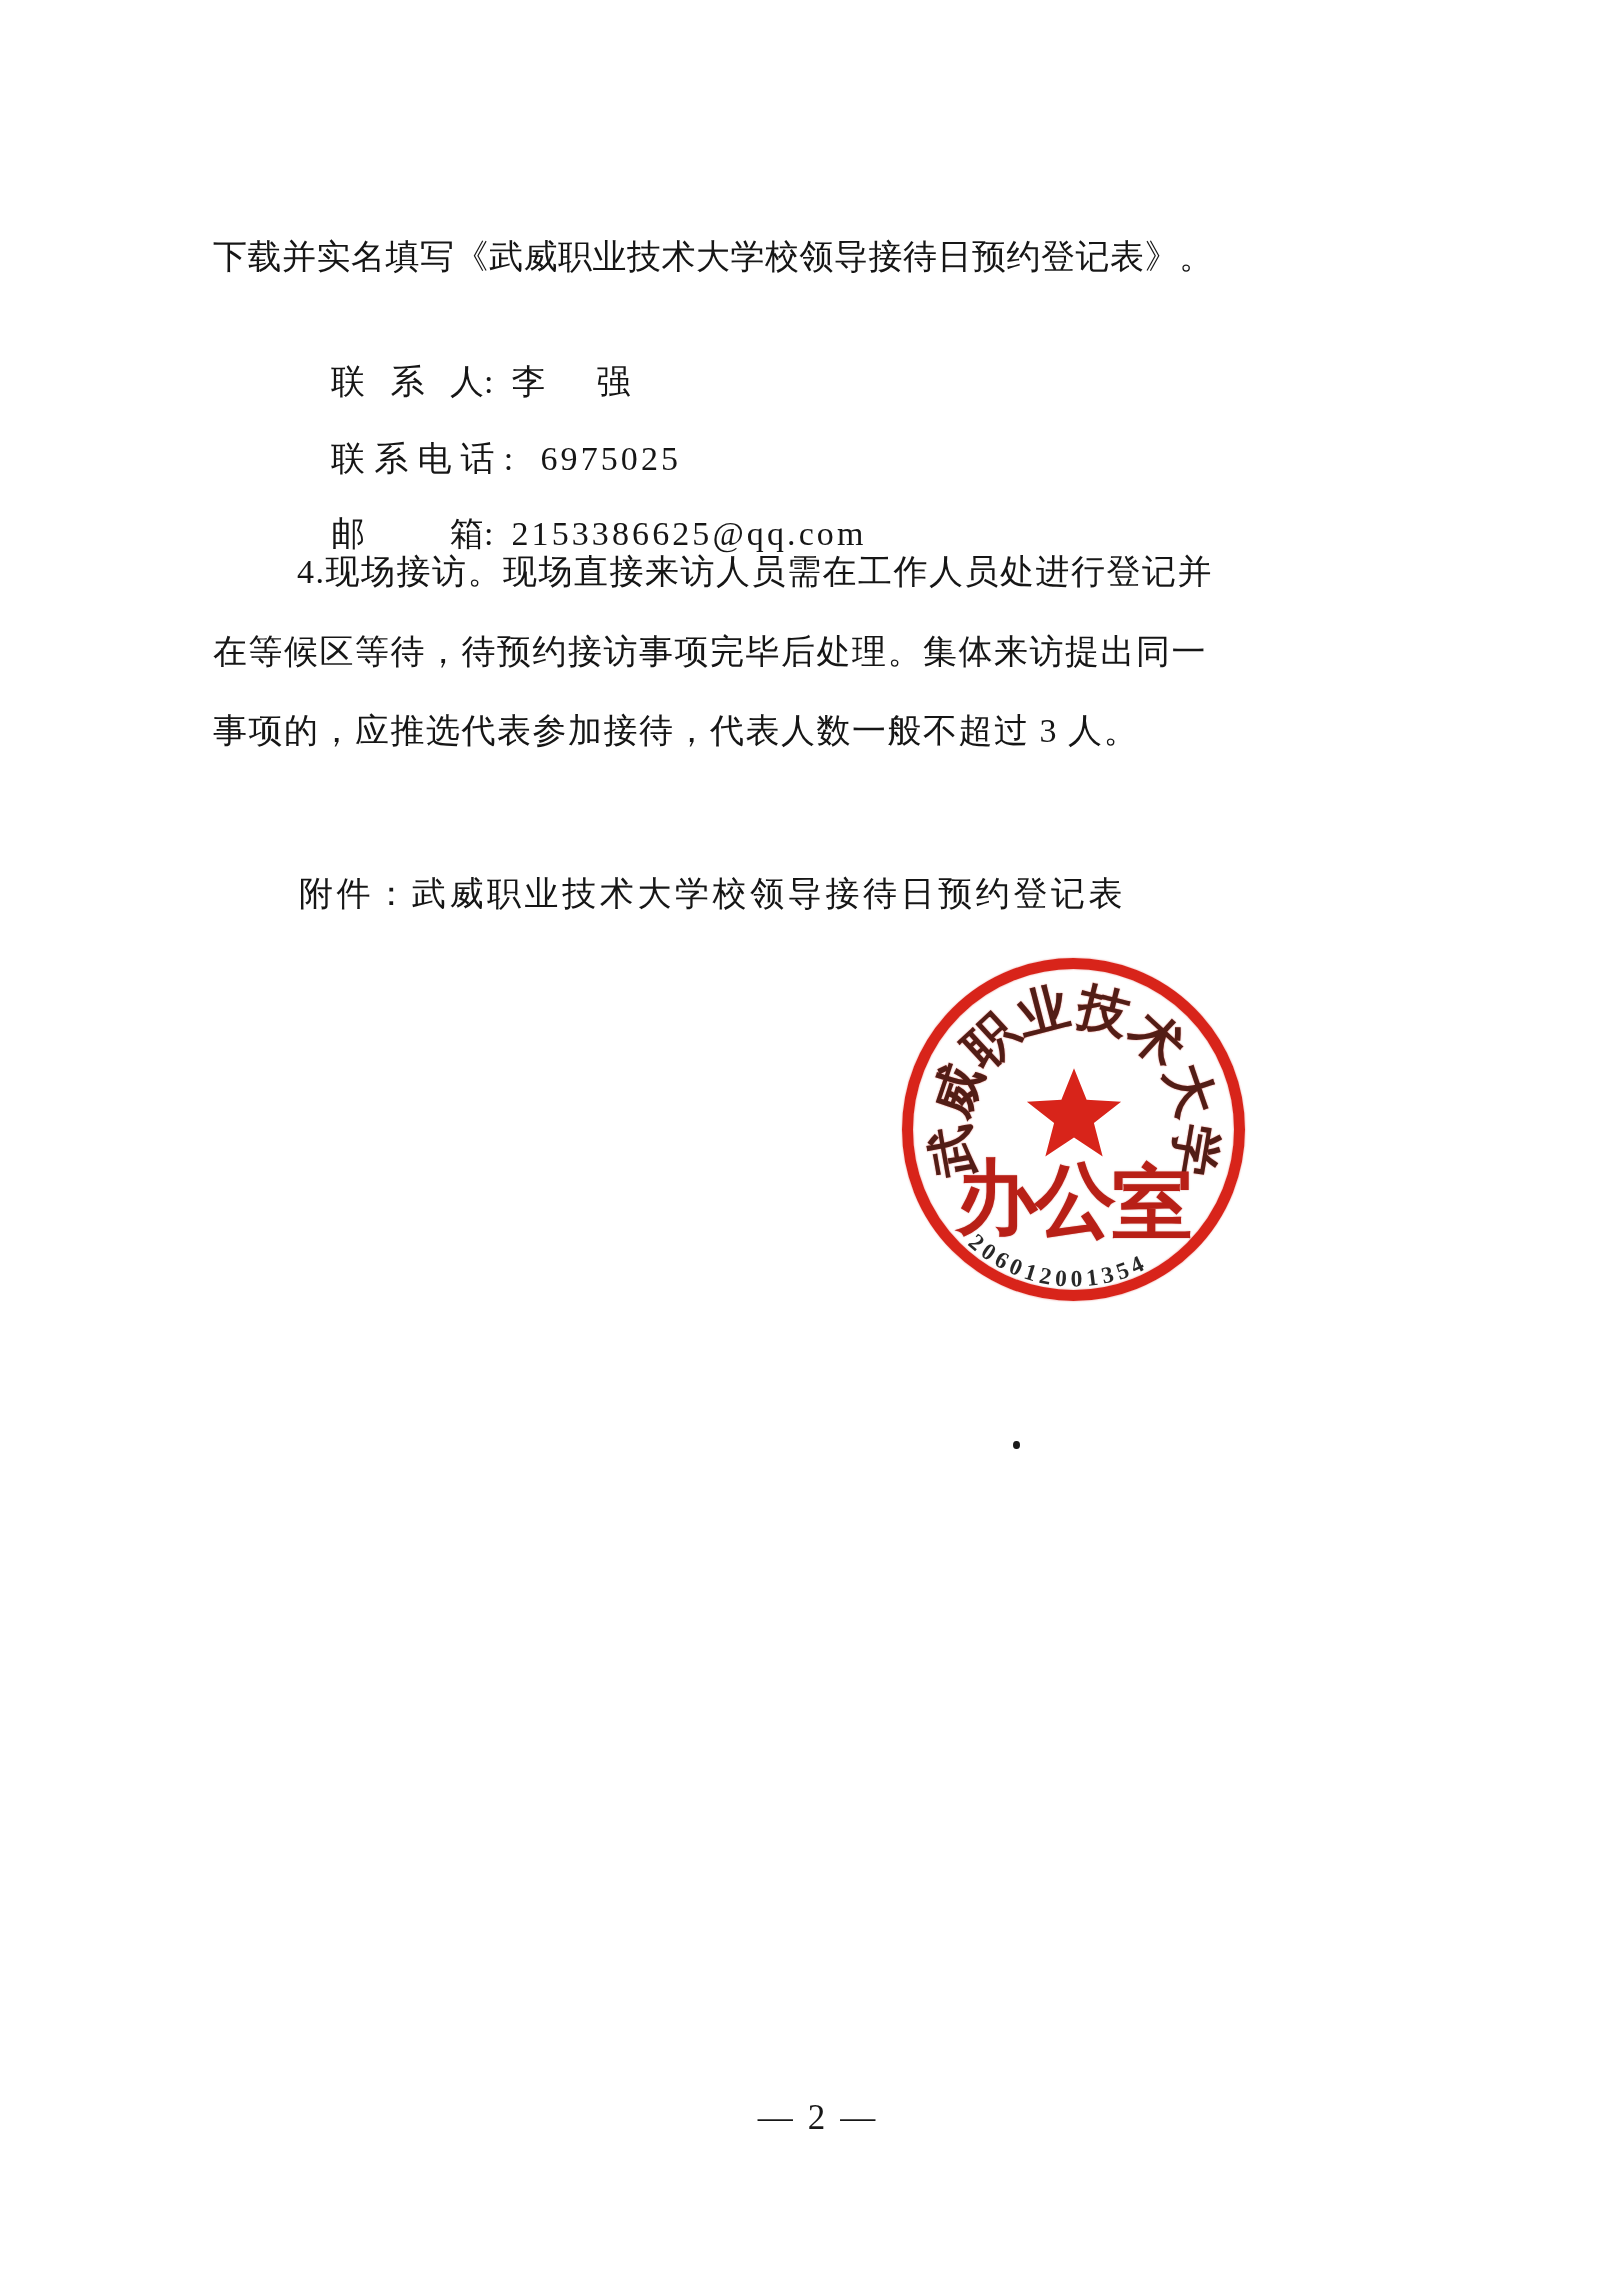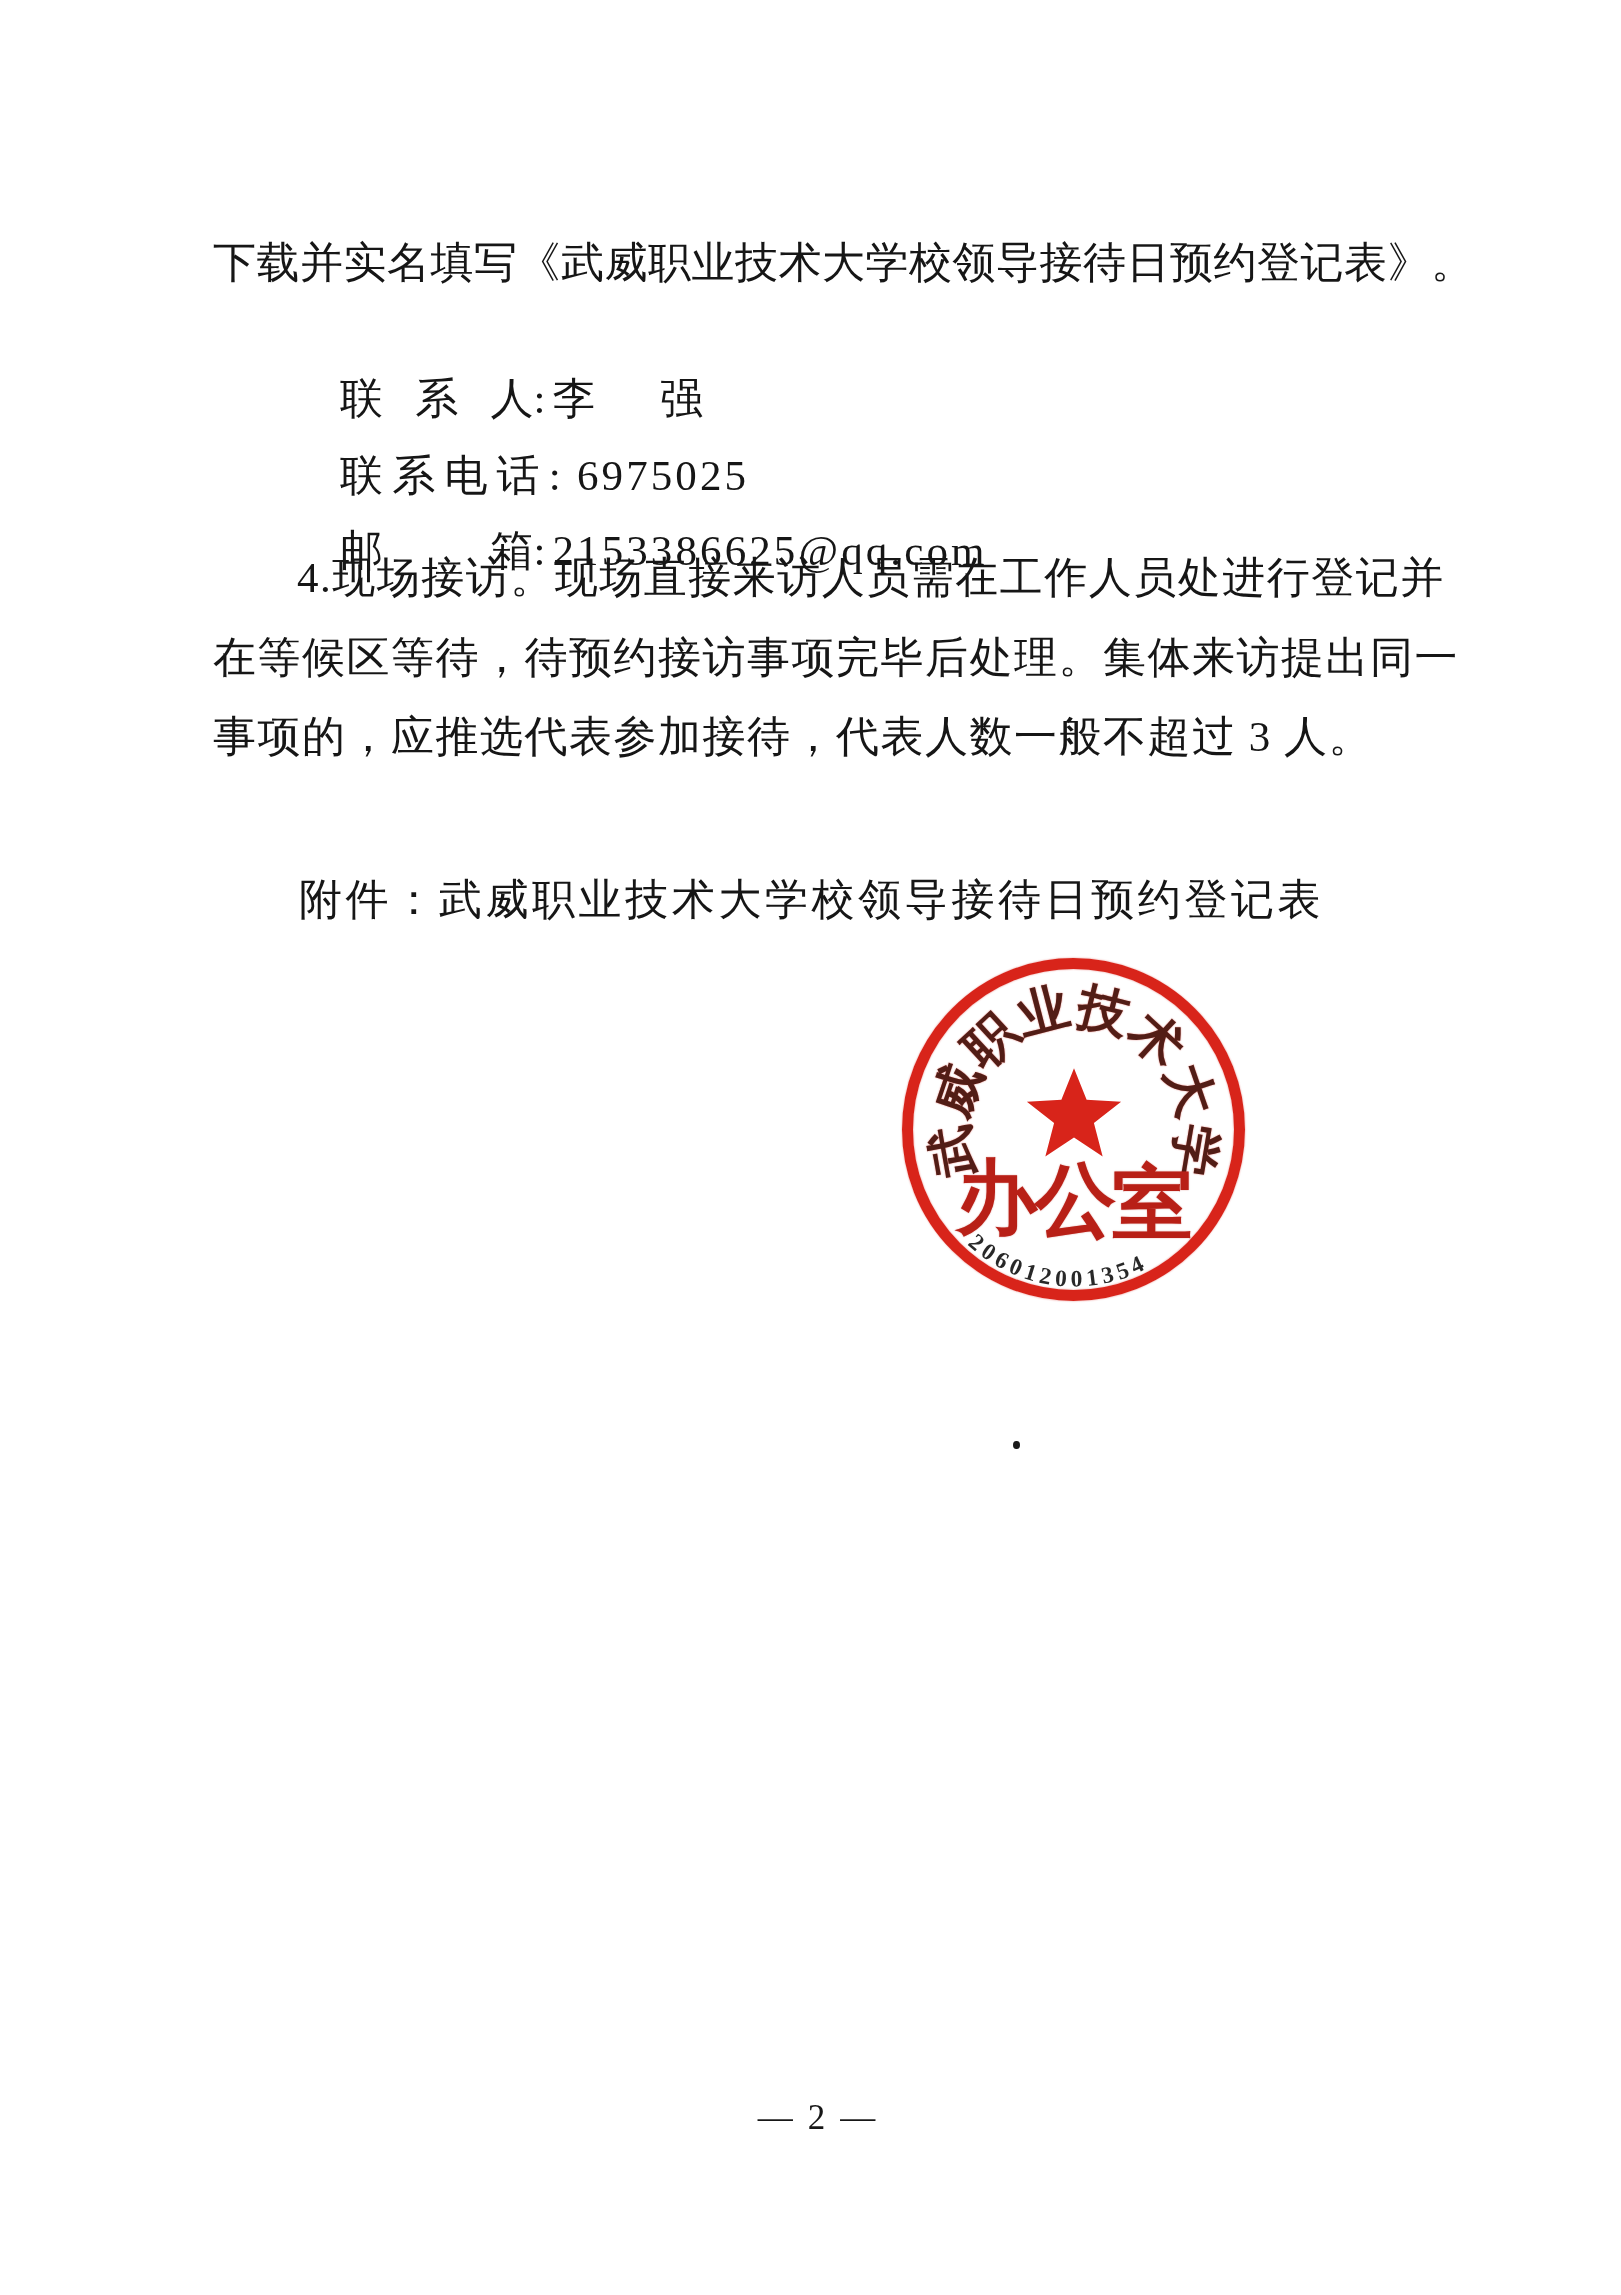--- a/index.html
+++ b/index.html
@@ -7,33 +7,33 @@
     position:relative;
     width:1622px;height:2295px;
     background:#ffffff;
     overflow:hidden;
     font-family:"Liberation Serif","DejaVu Serif",serif;
     color:#161616;
   }
   .line{
     position:absolute;
     white-space:pre;
-    font-size:43px;
+    font-size:34px;
     line-height:1.25;
     color:#161616;
   }
   .body-line{letter-spacing:1.5px;}
   #para1-line{left:213px;top:236px;letter-spacing:0.5px;}
   .contact-row{left:297px;}
   #contact-person{top:318px;}
   #contact-phone{top:395px;}
   #contact-email{top:470px;}
   .contact-label{letter-spacing:0;}
   .contact-label.sp18{letter-spacing:9.2px;margin-top:17px;}
-  .contact-value{margin-left:7px;}
+  .contact-value{margin-left:18px;}
   .contact-value.num{letter-spacing:3.1px;}
   #para2-line1{left:297px;top:551px;}
   #para2-line2{left:213px;top:631px;}
   #para2-line3{left:213px;top:710px;}
   #attachment-line{left:299px;top:873px;letter-spacing:3.6px;}
 
   
   .stamp{
     position:absolute;
     left:902px;top:958px;

